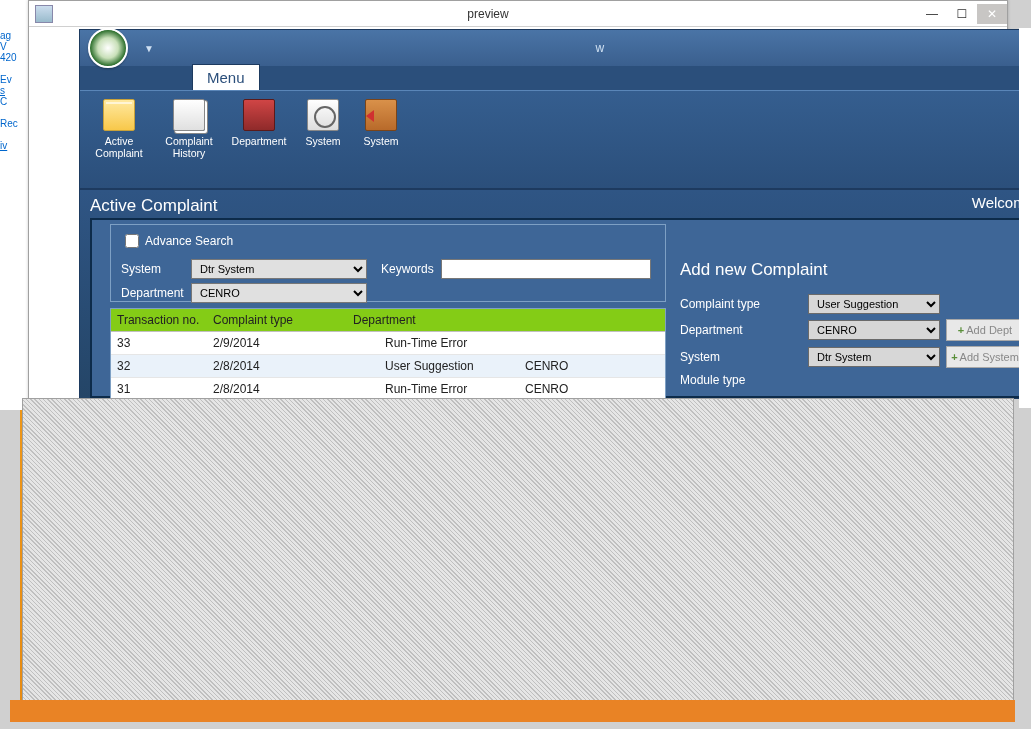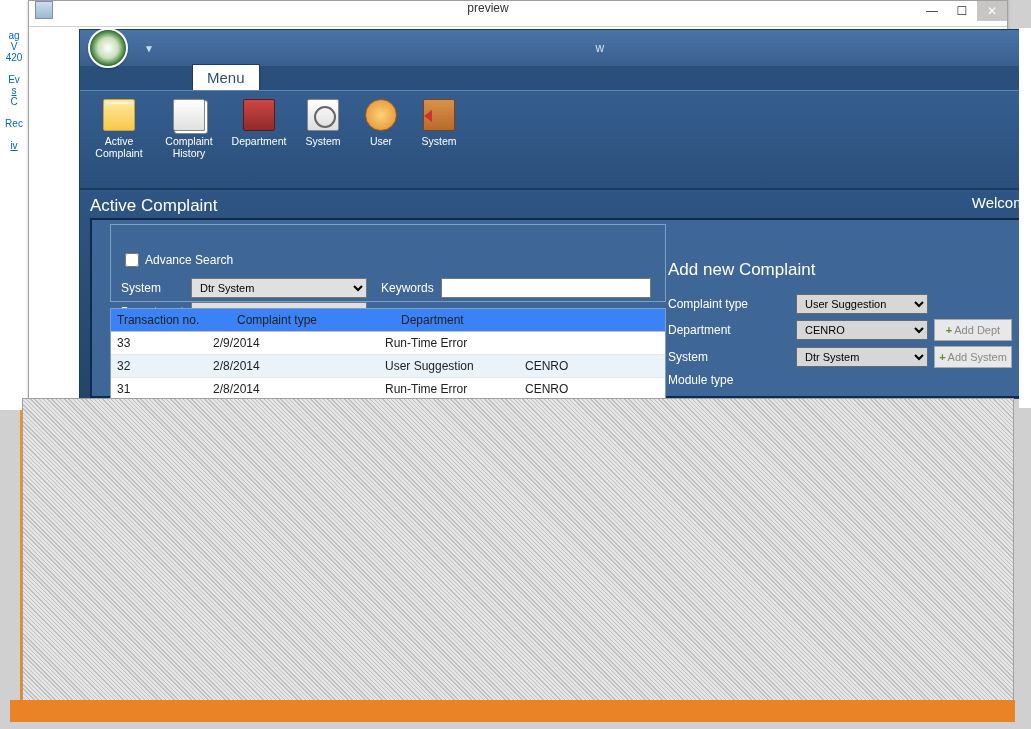--- a/index.html
+++ b/index.html
@@ -1,18 +1,18 @@
 <!DOCTYPE html>
 <html><head>
 <meta charset="utf-8">
 <style>
   * { box-sizing: border-box; font-family: "Segoe UI", Tahoma, sans-serif; }
   body { margin:0; background:#d0d0d0; width:1031px; height:729px; overflow:hidden; position:relative; }
   .outer-window { position:absolute; left:28px; top:0; width:980px; height:410px; background:#fff; border:1px solid #a0a0a0; box-shadow:0 0 3px rgba(0,0,0,.2); }
-  .outer-titlebar { height:26px; background:#fff; display:flex; align-items:flex-start; border-bottom:1px solid #d0d0d0; }
+  .outer-titlebar { height:26px; background:#fff; display:flex; align-items:center; border-bottom:1px solid #d0d0d0; }
   .outer-title-icon { width:18px; height:18px; margin:0 6px; background:linear-gradient(#cde,#9bc); border:1px solid #88a; }
   .outer-title { flex:1; text-align:center; font-size:12px; color:#333; }
   .win-btns { display:flex; }
   .win-btn { width:30px; height:20px; display:flex; align-items:center; justify-content:center; font-size:12px; color:#333; cursor:pointer; }
   .win-btn.close { background:#c8c6c4; color:#fff; }
   .inner-app { position:absolute; left:50px; top:28px; width:960px; height:370px; background:#2b4f7b; border:1px solid #1d3a5f; }
   .ribbon-top { height:36px; background:linear-gradient(#4a74a6,#3a5f8e); display:flex; align-items:center; }
   .logo-circle { width:40px; height:40px; border-radius:50%; background:radial-gradient(#fff,#c9e0b9 40%,#2b6e2b 70%,#fff 75%); margin:4px 8px; border:2px solid #fff; box-shadow:0 1px 2px rgba(0,0,0,.3); }
   .qat-arrow { color:#cfe0f2; font-size:10px; padding:0 8px; cursor:pointer; }
   .center-w { flex:1; text-align:center; color:#cfe0f2; font-size:12px; }
@@ -30,41 +30,41 @@
   .ic-sys::after{content:"";position:absolute;left:6px;top:6px;width:18px;height:18px;border:2px solid #666;border-radius:50%;}
   .ic-log { background:linear-gradient(#fff6d0,#f8e48a); border:1px solid #c9a23a; }
   .ic-user { background:radial-gradient(#ffd27a,#e08a2a); border-radius:50%; border:1px solid #a05a1a; }
   .ic-logout { background:linear-gradient(#d9914a,#b86a2a); border:1px solid #7a4418; position:relative;}
   .ic-logout::before{content:"";position:absolute;left:-6px;top:10px;width:0;height:0;border:6px solid transparent;border-right:8px solid #d03030;}
   .content-area { position:absolute; left:0; top:160px; right:0; bottom:0; background:linear-gradient(#2f5584,#244567); }
   .inner-panel { position:absolute; left:10px; top:28px; right:0; bottom:0; background:#3e6697; border:2px solid #0d2b4a; }
   .panel-title { position:absolute; left:10px; top:6px; color:#fff; font-size:17px; font-weight:500; }
   .welcome { position:absolute; right:4px; top:4px; color:#fff; font-size:15px; }
   .search-box { position:absolute; left:18px; top:4px; width:556px; height:78px; border:1px solid #7ea0c4; background:#3e6697; padding:6px 10px; }
-  .adv-row { display:flex; align-items:center; color:#fff; font-size:12px; margin-bottom:8px;margin-top:19px; }
+  .adv-row { display:flex; align-items:center; color:#fff; font-size:12px; margin-bottom:8px; }
   .adv-row input[type=checkbox]{ width:14px; height:14px; margin-right:6px; }
   .form-row { display:flex; align-items:center; margin-bottom:4px; }
   .form-label { color:#fff; font-size:12px; width:70px; }
   .form-label2 { color:#fff; font-size:12px; width:60px; margin-left:14px; }
   .sel { width:176px; height:20px; font-size:11px; background:#e0e0e0; border:1px solid #777; padding:1px 4px; }
   .txt { width:210px; height:20px; font-size:11px; border:1px solid #777; background:#fff; padding:1px 4px; }
   .grid { position:absolute; left:18px; top:88px; width:556px; background:#fff; font-size:12px; color:#222; border:1px solid #7ea0c4; }
-  .grid-header { display:flex; background:#3b82f6; border-bottom:1px solid #c0c0c0;gap:24px; }
+  .grid-header { display:flex; background:#84cc16; border-bottom:1px solid #c0c0c0; }
   .gh, .gc { padding:4px 6px; }
   .col1{width:96px;} .col2{width:172px;} .col3{width:140px;} .col4{flex:1;}
   .grid-row { display:flex; border-bottom:1px solid #e6e6e6; }
   .grid-row.alt { background:#eaf2fa;justify-content:space-between; }
-  .add-panel { position:absolute; left:576px; top:40px; right:6px; color:#fff; }
+  .add-panel { position:absolute; left:588px; top:40px; right:6px; color:#fff; }
   .add-title { font-size:17px; font-weight:500; margin-bottom:14px; }
   .add-row { display:flex; align-items:center; margin-bottom:5px; font-size:12px; }
   .add-label { width:128px; }
   .sel2 { width:132px; height:20px; font-size:11px; background:#d7d7d7; border:1px solid #6a6a6a; padding:1px 4px; }
   .btn-small { width:78px; height:22px; font-size:11px; color:#888; background:#e8e8e8; border:1px solid #a8a8a8; margin-left:6px; display:flex; align-items:center; justify-content:center; cursor:pointer; }
   .btn-small .plus{color:#5a8f3a; font-weight:bold; margin-right:2px;}
-  .side-clutter-left { position:absolute; left:0; top:0; width:28px; height:410px; background:#fff; font-size:10px; color:#06c; overflow:hidden; padding-top:30px; text-align:center; }
+  .side-clutter-left { position:absolute; left:0; top:0; width:28px; height:410px; background:#fff; font-size:10px; color:#06c; overflow:hidden; padding-top:30px; text-align:left; }
   .side-clutter-right { position:absolute; right:0; top:28px; width:12px; height:380px; background:#fff; font-size:10px; color:#06c; }
   .orange-strip { position:absolute; left:20px; top:28px; width:30px; height:680px; background:linear-gradient(#f6a623,#e78b12); z-index:-1; }
   .hatch { position:absolute; left:22px; top:398px; width:992px; height:322px; background-image:repeating-linear-gradient(45deg,#bfbfbf 0 1px,#e5e5e5 1px 3px); border:1px solid #a0a0a0; }
   .bottom-orange { position:absolute; left:10px; top:700px; width:1005px; height:22px; background:#e98325; }
 </style>
 </head>
 <body>
 
 <div class="orange-strip"></div>
 <div class="side-clutter-left">ag<br>V<br>420<br><br>Ev<br><u>s</u><br>C<br><br>Rec<br><br><u>iv</u></div>
@@ -100,24 +100,20 @@
       </div>
       <div class="ribbon-item wide">
         <div class="ribbon-icon ic-dept"></div>
         <span>Department</span>
       </div>
       <div class="ribbon-item">
         <div class="ribbon-icon ic-sys"></div>
         <span>System</span>
       </div>
       <div class="ribbon-item">
-        <div class="ribbon-icon ic-user"></div>
-        <span>User</span>
-      </div>
-      <div class="ribbon-item">
         <div class="ribbon-icon ic-logout"></div>
         <span>System</span>
       </div>
     </div>
 
     <div class="content-area">
       <div class="panel-title">Active Complaint</div>
       <div class="welcome">Welcome</div>
 
       <div class="inner-panel">

